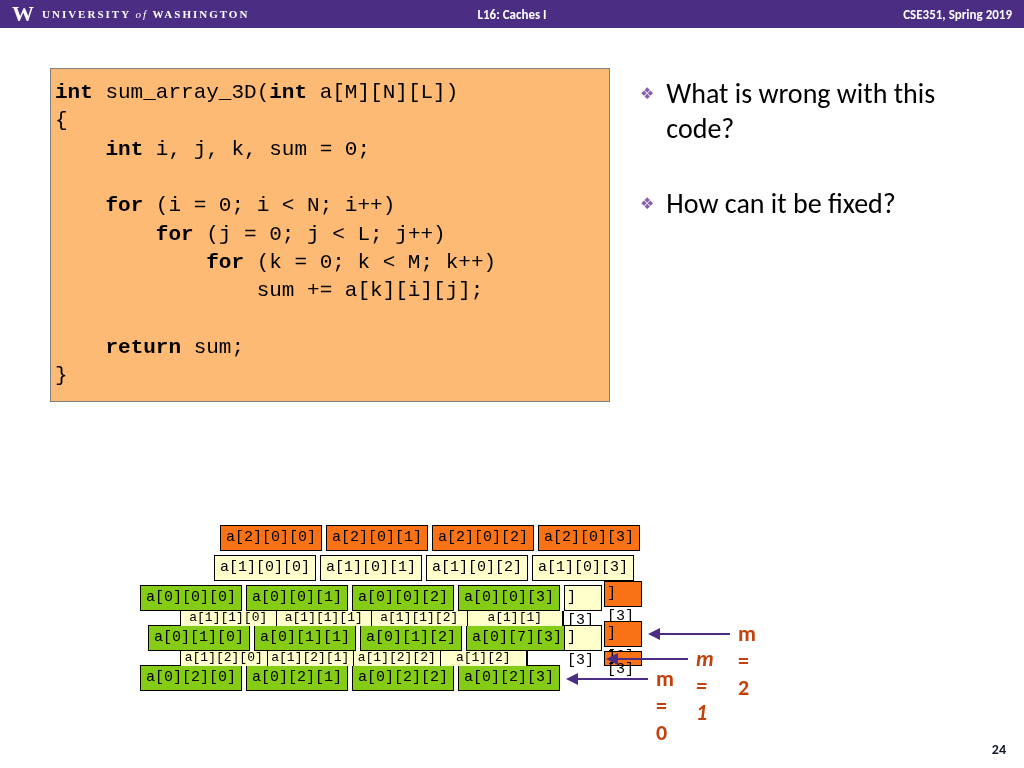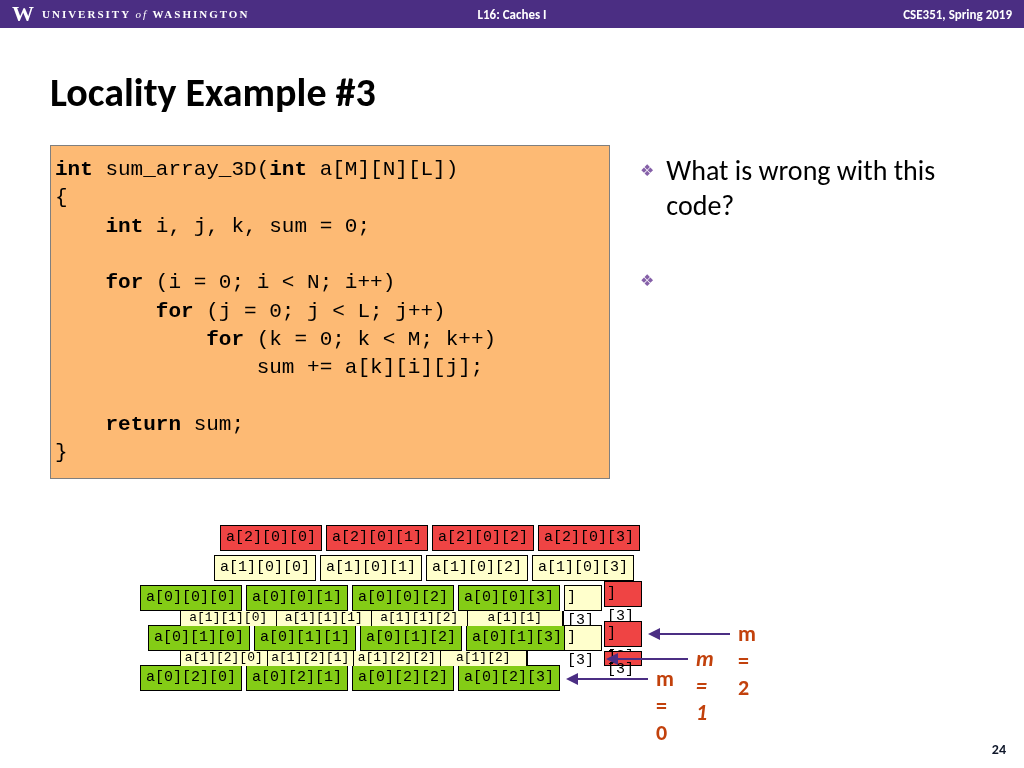--- a/index.html
+++ b/index.html
@@ -52,21 +52,21 @@
     font-size: 14px;
   }
   .layer { position: absolute; display: flex; gap: 4px; }
   .cell {
     border: 1.5px solid #000;
     width: 102px; height: 26px;
     text-align: center;
     line-height: 23px;
     font-size: 15px;
   }
-  .pink { background: #ef4444; }
+  .pink { background: #f97316; }
   .yellow { background: #ffffcc; }
   .blue { background: #84cc16; }
   .tailcell {
     border: 1.5px solid #000;
     width: 38px; height: 26px;
     line-height: 23px; text-align: left;
     padding-left: 2px;
     font-size: 15px;
   }
   .arrow-group {
@@ -109,21 +109,20 @@
       <span>UNIVERSITY</span>
       <span class="of">of</span>
       <span>WASHINGTON</span>
     </span>
   </div>
   <div class="header-center">L16:  Caches I</div>
   <div class="header-right">CSE351, Spring 2019</div>
 </div>
 
 <div class="content">
-  <h1>Locality Example #3</h1>
 
   <div class="main-row">
     <div class="code-box"><b>int</b><span> sum_array_3D(</span><b>int</b><span> a[M][N][L])</span>
 <span>{</span>
 <span>    </span><b>int</b><span> i, j, k, sum = 0;</span>
 <span></span>
 <span>    </span><b>for</b><span> (i = 0; i &lt; N; i++)</span>
 <span>        </span><b>for</b><span> (j = 0; j &lt; L; j++)</span>
 <span>            </span><b>for</b><span> (k = 0; k &lt; M; k++)</span>
 <span>                sum += a[k][i][j];</span>
@@ -131,20 +130,21 @@
 <span>    </span><b>return</b><span> sum;</span>
 <span>}</span></div>
 
     <div class="questions">
       <div class="bullet-item">
         <span class="bullet-glyph">❖</span>
         <span>What is wrong with this code?</span>
       </div>
       <div class="bullet-item">
         <span class="bullet-glyph">❖</span>
+        <span>How can it be fixed?</span>
       </div>
     </div>
   </div>
 </div>
 
 <div class="diagram">
 
   <div class="layer" style="left:80px; top:0px;">
     <div class="cell pink">a[2][0][0]</div>
     <div class="cell pink">a[2][0][1]</div>
@@ -168,21 +168,21 @@
     <div class="cell blue">a[0][0][3]</div>
   </div>
   <div class="tailcell yellow" style="position:absolute; left:424px; top:60px;">][3]</div>
 
   <div class="tailcell pink" style="position:absolute; left:464px; top:96px;">][3]</div>
 
   <div class="layer" style="left:8px; top:100px;">
     <div class="cell blue">a[0][1][0]</div>
     <div class="cell blue">a[0][1][1]</div>
     <div class="cell blue">a[0][1][2]</div>
-    <div class="cell blue">a[0][1][3]</div>
+    <div class="cell blue">a[0][7][3]</div>
   </div>
   <div class="tailcell yellow" style="position:absolute; left:424px; top:100px;">][3]</div>
 
   <div class="tailcell pink" style="position:absolute; left:464px; top:126px; height:15px; line-height:12px;">][3]</div>
 
   <div class="layer" style="left:0px; top:140px;">
     <div class="cell blue">a[0][2][0]</div>
     <div class="cell blue">a[0][2][1]</div>
     <div class="cell blue">a[0][2][2]</div>
     <div class="cell blue">a[0][2][3]</div>

